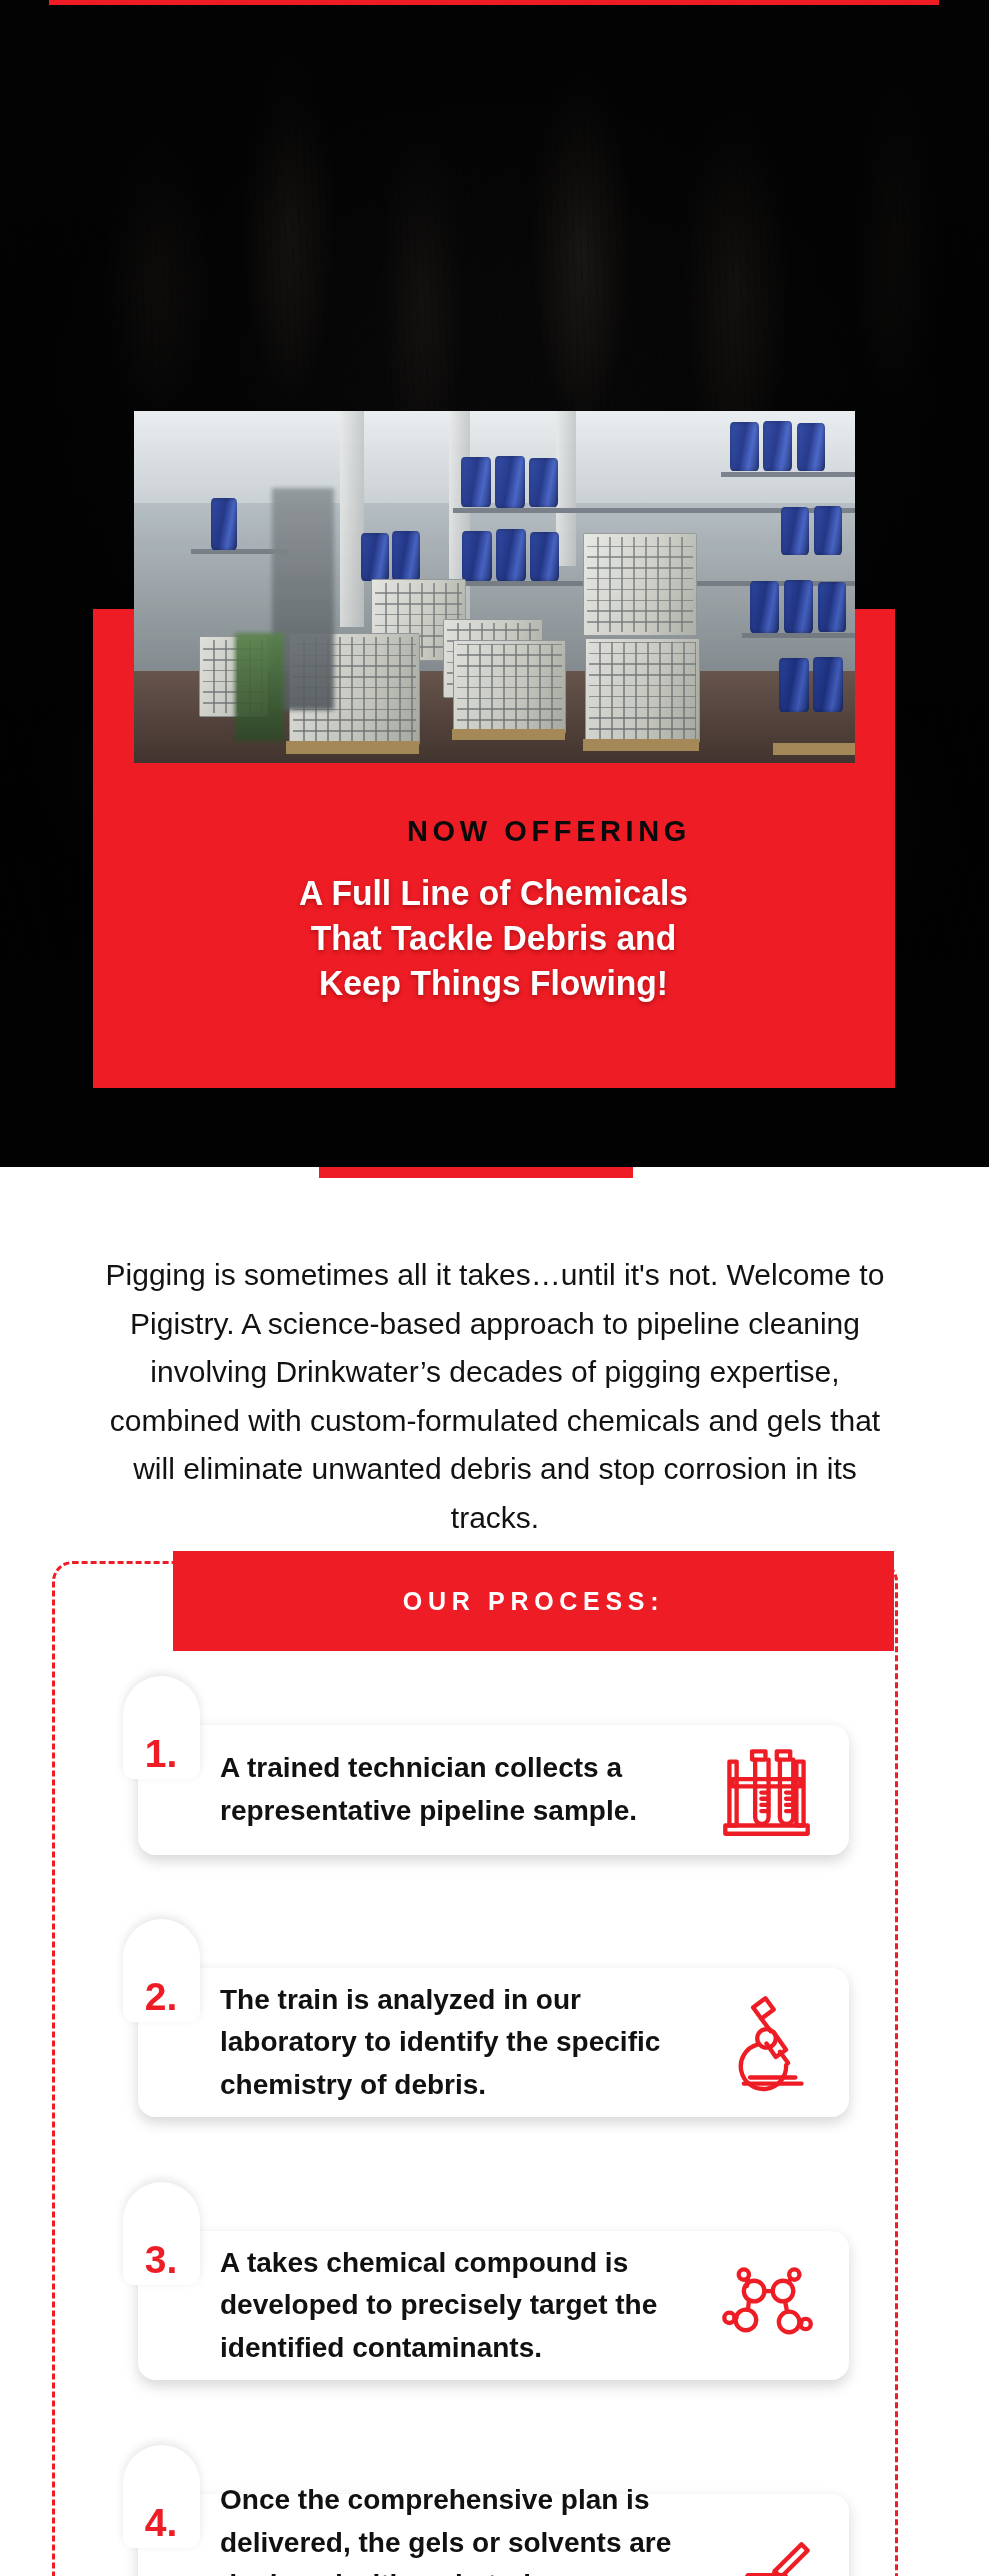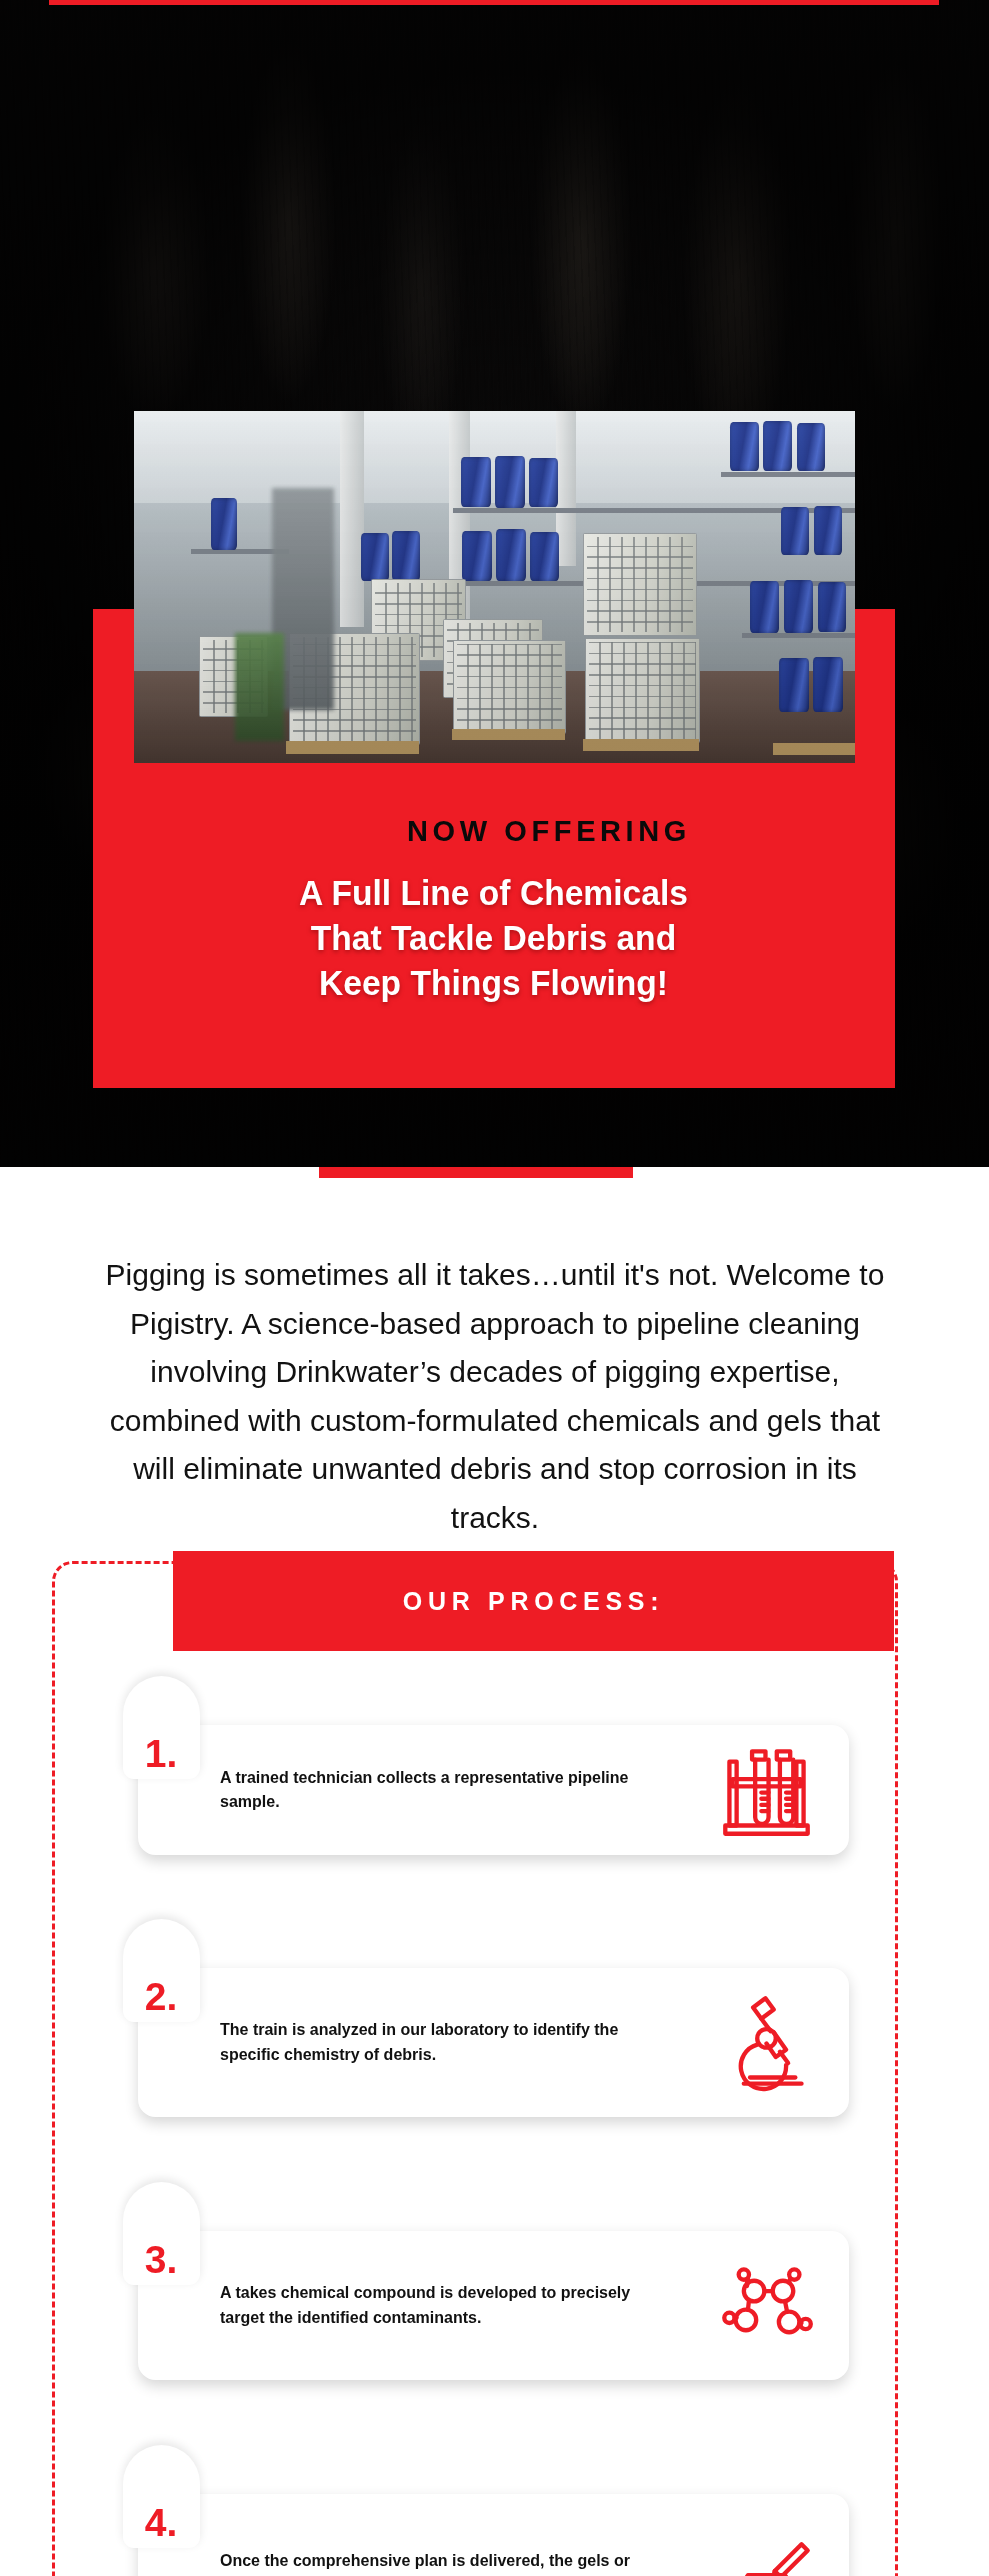--- a/index.html
+++ b/index.html
@@ -145,21 +145,21 @@
     display:flex;align-items:flex-end;justify-content:center;padding-bottom:6.2px;
     z-index:12;
   }
   .step-num span{
     font-family:"Liberation Sans Narrow","Liberation Sans",sans-serif;
     font-weight:bold;color:#ee1c25;font-size:39px;line-height:1;
   }
   .step-text{
     flex:1;padding:20.6px 5.2px 20.6px 82px;
     font-family:"Liberation Sans Narrow","Liberation Sans",sans-serif;
-    font-weight:bold;color:#111111;font-size:16px;line-height:1.52;
+    font-weight:bold;color:#111111;font-size:28px;line-height:1.52;
   }
   .step-icon{width:165px;display:flex;align-items:center;justify-content:center;}
   .step-icon svg{display:block;}
 
   #step1{top:1725px;height:130px;}
   #step2{top:1968px;height:149px;}
   #step3{top:2231px;height:149px;}
   #step4{top:2494px;height:183px;}
 </style>
 </head>

